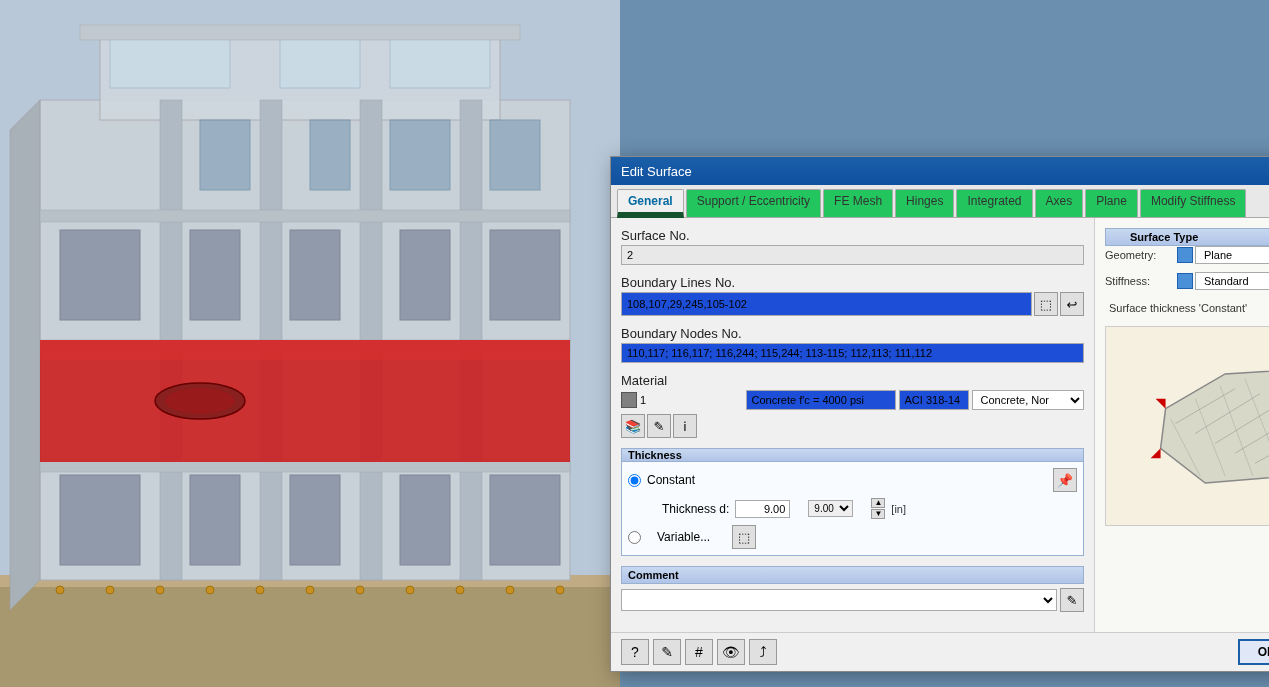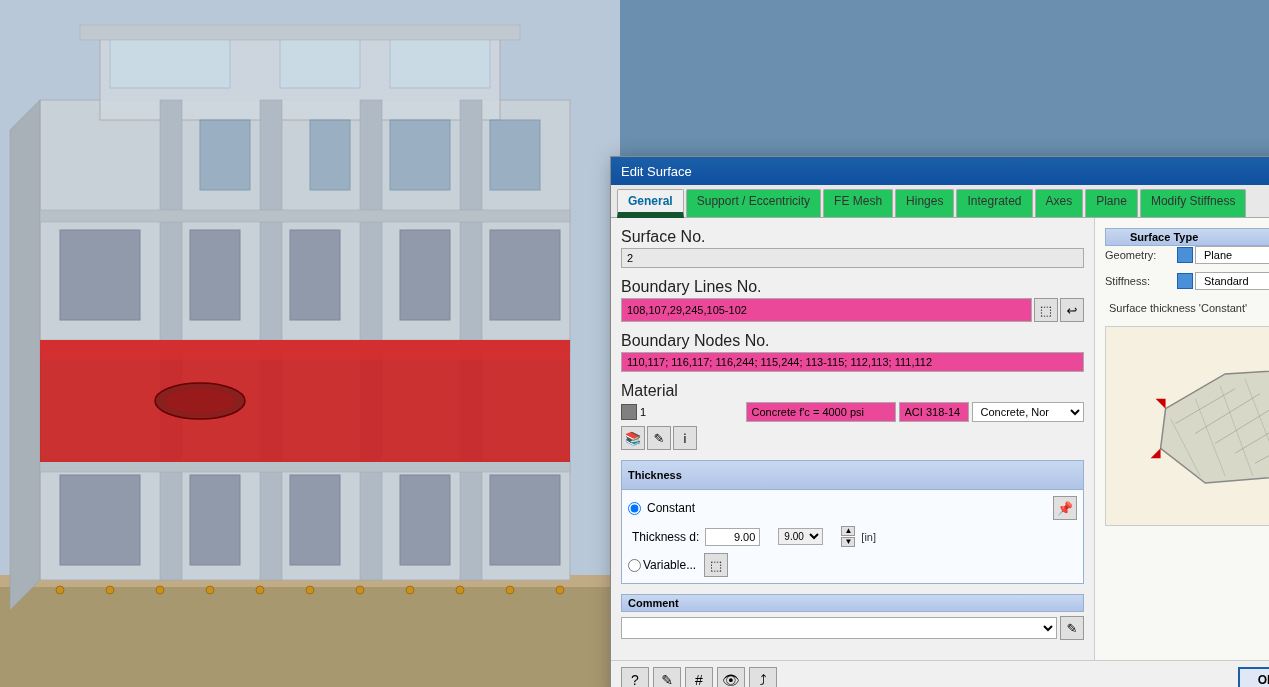--- a/index.html
+++ b/index.html
@@ -112,30 +112,30 @@
       background: linear-gradient(to bottom, #c8d8f0, #b0c4e8);
       color: #000;
       font-size: 11px;
       font-weight: bold;
       padding: 2px 6px;
       margin-bottom: 4px;
       border: 1px solid #99b0d0;
     }
 
     .field-label {
-      font-size: 16px;
+      font-size: 13px;
       color: #222;
       margin-bottom: 2px;
     }
 
     .text-input {
       width: 100%;
       padding: 3px 5px;
       border: 1px solid #aaa;
-      background: #ec4899;
+      background: #1d4ed8;
       font-size: 11px;
       font-family: inherit;
     }
 
     .text-input-readonly {
       background: #e8e8e8;
     }
 
     .input-with-btn {
       display: flex;
@@ -193,37 +193,37 @@
       border: 1px solid #99b0d0;
       padding: 6px;
       background: #f8fbff;
     }
 
     .thickness-header {
       background: linear-gradient(to bottom, #c8d8f0, #b0c4e8);
       color: #000;
       font-size: 11px;
       font-weight: bold;
-      padding: 8px 6px;
+      padding: 0 6px;
       margin: -6px -6px 6px -6px;
       border-bottom: 1px solid #99b0d0;
     }
 
     .radio-row {
       display: flex;
       align-items: center;
       gap: 6px;
       margin-bottom: 6px;
     }
 
     .thickness-d-row {
       display: flex;
       align-items: center;
       gap: 6px;
-      margin-left: 4px;
+      margin-left: 34px;
       margin-bottom: 6px;
     }
 
     .thickness-input-container {
       display: flex;
       align-items: center;
       gap: 18px;
     }
 
     .thickness-input {
@@ -400,21 +400,21 @@
     
     .material-action-row {
       display: flex;
       gap: 2px;
       margin-top: 3px;
     }
 
     .variable-row {
       display: flex;
       align-items: center;
-      gap: 2px;
+      gap: 16px;
     }
 
   </style>
 </head>
 <body>
 
 <div class="scene-bg">
   
   <svg width="620" height="687" viewBox="0 0 620 687">
 

